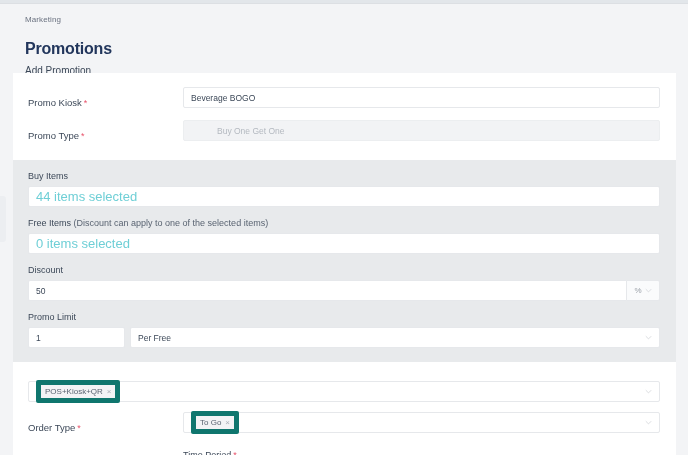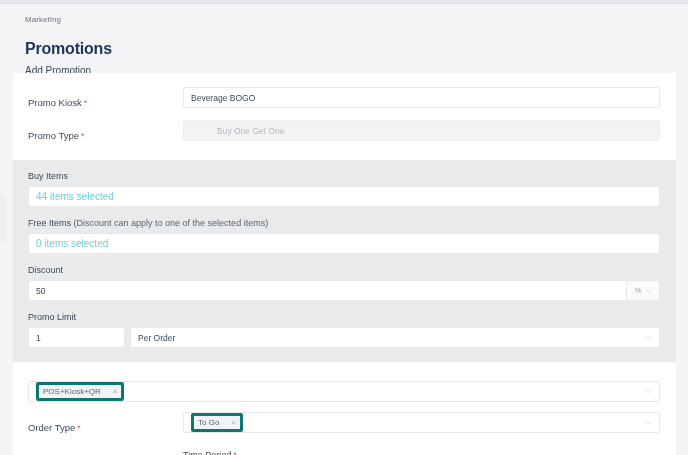--- a/index.html
+++ b/index.html
@@ -120,21 +120,21 @@
     font-size: 8.5px;
     color: #3c4858;
     position: relative;
   }
   .field.disabled {
     background: #f2f3f5;
     color: #b4b9c0;
     border-color: #eceef0;
     padding-left: 33px;
   }
-  .field .link-val { color: #6fcfd6; font-size: 10px; }
+  .field .link-val { color: #6fcfd6; font-size: 13px; }
 
   .chev {
     position: absolute;
     right: 7px;
     top: 50%;
     width: 7px; height: 7px;
     margin-top: -4px;
     opacity: .45;
   }
   .chev svg { display: block; }
@@ -147,28 +147,27 @@
     font-weight: normal;
     margin-bottom: 4px;
   }
   .sub-label .muted { color: #5a6472; }
 
   
   .tag {
     display: inline-flex;
     align-items: center;
     background: #f2f3f5;
-    border: 3px solid #0f766e;
+    border: 5px solid #0f766e;
     border-radius: 2px;
     padding: 1px 4px;
     font-size: 8px;
     color: #5a6472;
     line-height: 11px;
     margin-right: 3px;
-    gap: 8px;
   }
   .tag .x {
     margin-left: 4px;
     font-size: 8px;
     color: #a9aeb6;
     cursor: pointer;
   }
   .field.tagbox { padding: 0 7px; }
 
   
@@ -282,21 +281,21 @@
             </span>
           </div>
         </div>
 
         <div class="spacer-10"></div>
 
         <div class="sub-label">Promo Limit</div>
         <div class="split">
           <div class="field num">1</div>
           <div class="field sel">
-            <span>Per Order</span>
+            <span>Per Free</span>
             <span class="chev">
               <svg width="7" height="7" viewBox="0 0 10 10">
                   <path d="M1.5 3.5 L5 7 L8.5 3.5" fill="none" stroke="#9aa0a8" stroke-width="1.1" stroke-linecap="round" stroke-linejoin="round"></path>
                 </svg>
             </span>
           </div>
         </div>
 
       </div>
     </div>

